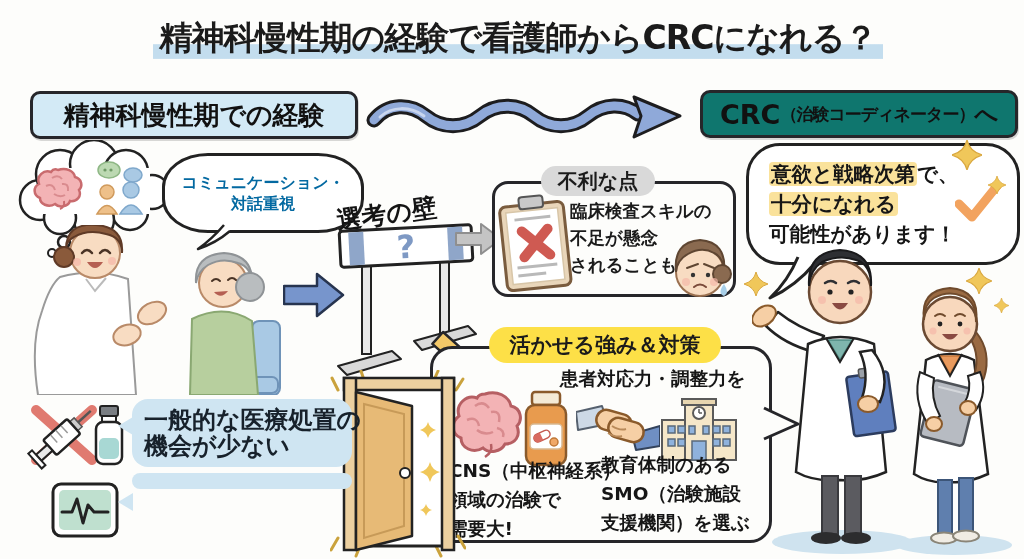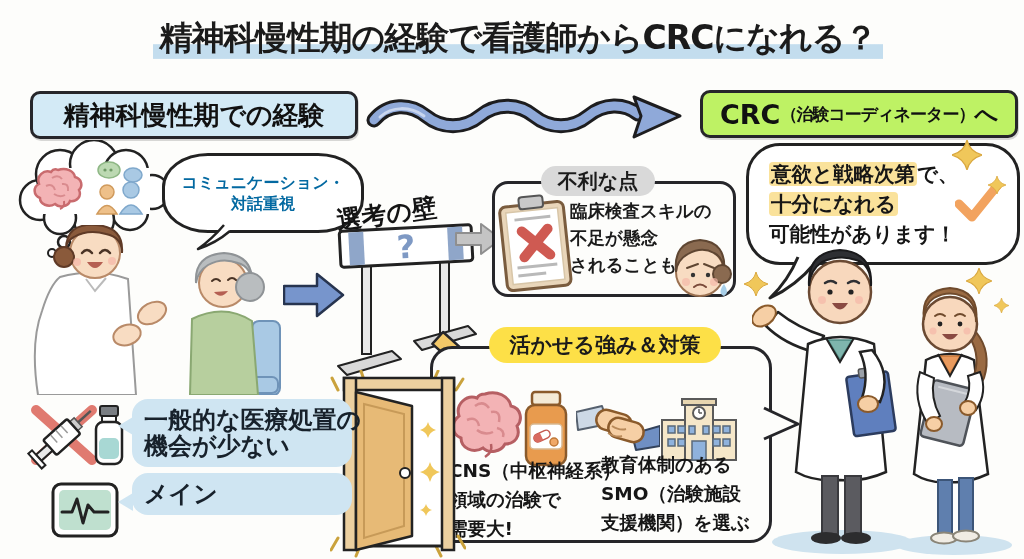--- a/index.html
+++ b/index.html
@@ -6,21 +6,21 @@
   body{font-family:"DejaVu Sans","Liberation Sans",sans-serif;background:#e8e8e8;}
   #canvas{position:relative;width:1024px;height:559px;background:#fdfdfb;overflow:hidden;margin:0 auto;}
   .abs{position:absolute;}
   .nowrap{white-space:nowrap;}
   
   .title{left:0;top:16px;width:1024px;text-align:center;font-size:33px;font-weight:900;color:#1b1b1b;letter-spacing:-1px;padding-left:6px;}
   .title .mark{background:linear-gradient(to top,rgba(195,221,238,0) 4%, #c3ddee 6%, #c3ddee 38%, rgba(195,221,238,0) 40%);padding:0 6px 4px 6px;}
   
   .flowbox{height:42px;border:3px solid #26262a;border-radius:10px;display:flex;align-items:center;justify-content:center;font-weight:800;color:#111;box-shadow:1px 2px 0 rgba(0,0,0,.15);}
   .src{left:30px;top:91px;width:322px;background:#d3eaf6;font-size:26px;align-items:center;}
-  .tgt{left:700px;top:90px;width:312px;background:#bef264;justify-content:center;}
+  .tgt{left:700px;top:90px;width:312px;background:#0f766e;justify-content:center;}
   .tgt .big{font-size:27px;font-weight:800;}
   .tgt .small{font-size:17px;font-weight:700;letter-spacing:-1px;}
   .tgt .mid{font-size:23px;font-weight:800;}
   
   .bubble1{left:162px;top:153px;width:196px;height:74px;background:#fff;border:3px solid #222;border-radius:46px/34px;display:flex;flex-direction:column;align-items:center;justify-content:center;font-size:16px;font-weight:800;color:#0369a1;line-height:21px;text-align:center;}
   
   .barrier-label{left:336px;top:194px;width:150px;font-size:25px;font-weight:900;color:#141414;transform:rotate(-8deg);}
   
   .dis-box{left:492px;top:181px;width:238px;height:110px;border:3px solid #26262a;border-radius:16px;background:#fdfdfb;}
   .dis-pill{left:541px;top:166px;width:114px;height:30px;background:#d9d9d9;border-radius:16px;display:flex;align-items:center;justify-content:center;font-size:20px;font-weight:900;color:#1b1b1b;}
@@ -220,20 +220,21 @@
     <g transform="rotate(42 36 36)">
       <polygon points="6,28 42,28 42,17 66,36 42,55 42,44 6,44" fill="#f3c868" stroke="#26262a" stroke-width="2.5" stroke-linejoin="round"></polygon>
     </g>
   </svg>
 
   <div class="abs str-box"></div>
   <svg class="abs" style="left:762px;top:404px;" width="40" height="40" viewBox="0 0 40 40">
     <path d="M2,4 L36,20 L2,35" fill="#fdfdfb" stroke="#26262a" stroke-width="3" stroke-linejoin="round"></path>
   </svg>
   <div class="abs str-pill nowrap">活かせる強み＆対策</div>
+  <div class="abs str-lead nowrap">患者対応力・調整力を</div>
 
   <svg class="abs" style="left:445px;top:386px;" width="80" height="78" viewBox="0 0 80 78">
     <path d="M40,8 C52,4 64,10 66,20 C76,22 78,34 72,40 C76,50 70,58 60,58 C56,66 44,68 38,62 C28,68 16,62 16,52 C6,48 6,36 14,30 C10,18 22,8 32,12 C34,8 38,8 40,8 Z" fill="#f3b3b5" stroke="#b65f63" stroke-width="3"></path>
     <path d="M30,20 q8,-6 14,2 M22,34 q10,-4 12,6 M46,26 q10,-2 8,10 M32,44 q8,6 16,2 M52,42 q8,2 6,9" fill="none" stroke="#d98b8e" stroke-width="2.5"></path>
     <path d="M46,58 q2,8 -6,13" fill="none" stroke="#b65f63" stroke-width="2.5"></path>
   </svg>
   <svg class="abs" style="left:520px;top:390px;" width="52" height="78" viewBox="0 0 52 78">
     <rect x="12" y="2" width="28" height="13" rx="3" fill="#f4ead6" stroke="#8a5a2b" stroke-width="2.5"></rect>
     <rect x="6" y="15" width="40" height="60" rx="9" fill="#e89b4e" stroke="#8a5a2b" stroke-width="2.5"></rect>
     <rect x="10" y="34" width="32" height="25" rx="4" fill="#fff" stroke="#d8b890" stroke-width="1.5"></rect>
@@ -333,21 +334,20 @@
   </div>
   <svg class="abs" style="left:50px;top:478px;" width="70" height="64" viewBox="0 0 70 64">
     <rect x="3" y="6" width="64" height="52" rx="8" fill="#fff" stroke="#222" stroke-width="3"></rect>
     <rect x="9" y="12" width="52" height="40" rx="5" fill="#bfe0cf"></rect>
     <polyline points="12,34 22,34 27,21 33,45 38,27 44,34 58,34" fill="none" stroke="#222" stroke-width="3" stroke-linejoin="round" stroke-linecap="round"></polyline>
   </svg>
   <div class="abs note note2">
     <div class="abs" style="left:-14px;top:20px;">
         <div class="note-tail"></div>
       </div>
-    <div class="nowrap">メイン</div>
   </div>
 
   <svg class="abs" style="left:752px;top:232px;" width="272" height="327" viewBox="0 0 272 327">
     <ellipse cx="90" cy="310" rx="70" ry="12" fill="#cfe3ef"></ellipse>
     <ellipse cx="202" cy="313" rx="58" ry="10" fill="#cfe3ef"></ellipse>
 
     <path d="M62,120 Q32,112 14,94 L26,80 Q46,96 72,104 Z" fill="#fff" stroke="#222" stroke-width="2.5" stroke-linejoin="round"></path>
     <ellipse cx="12" cy="84" rx="13" ry="9" transform="rotate(-35 12 84)" fill="#f6cfa5" stroke="#8a5a2b" stroke-width="2"></ellipse>
     <path d="M56,112 Q88,98 122,112 L134,240 Q112,250 88,248 Q62,250 44,240 Z" fill="#fff" stroke="#222" stroke-width="2.5"></path>
     <polygon points="76,108 88,128 100,108" fill="#7fb5ad" stroke="#4f8a82" stroke-width="1.5"></polygon>

